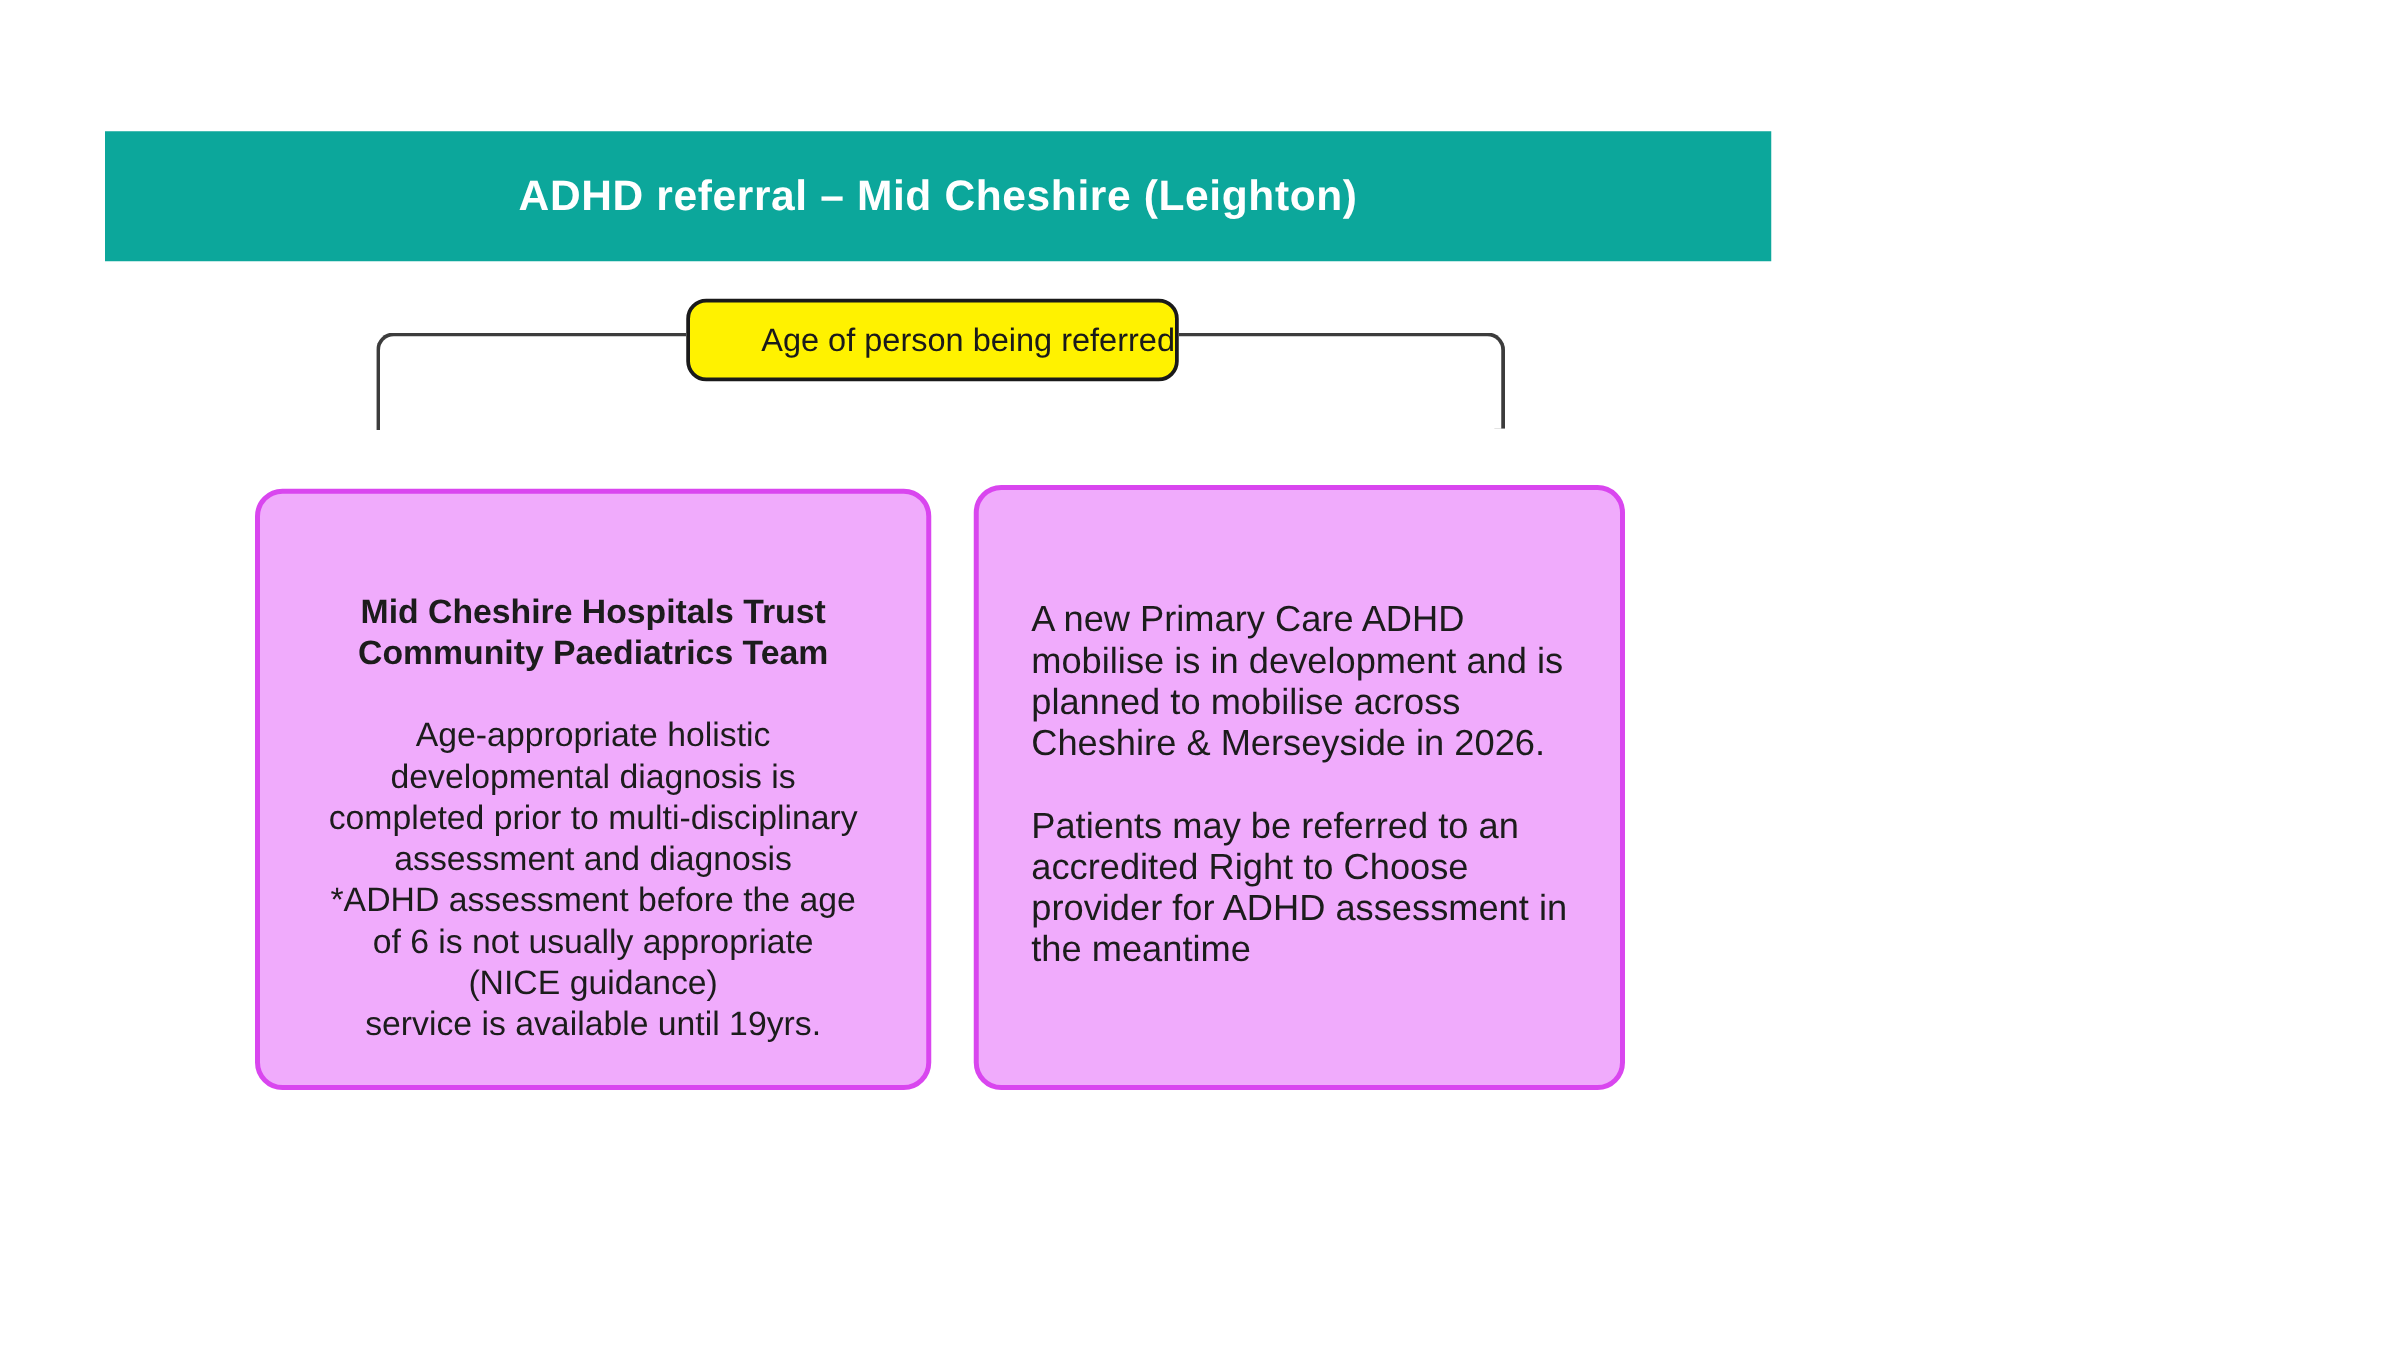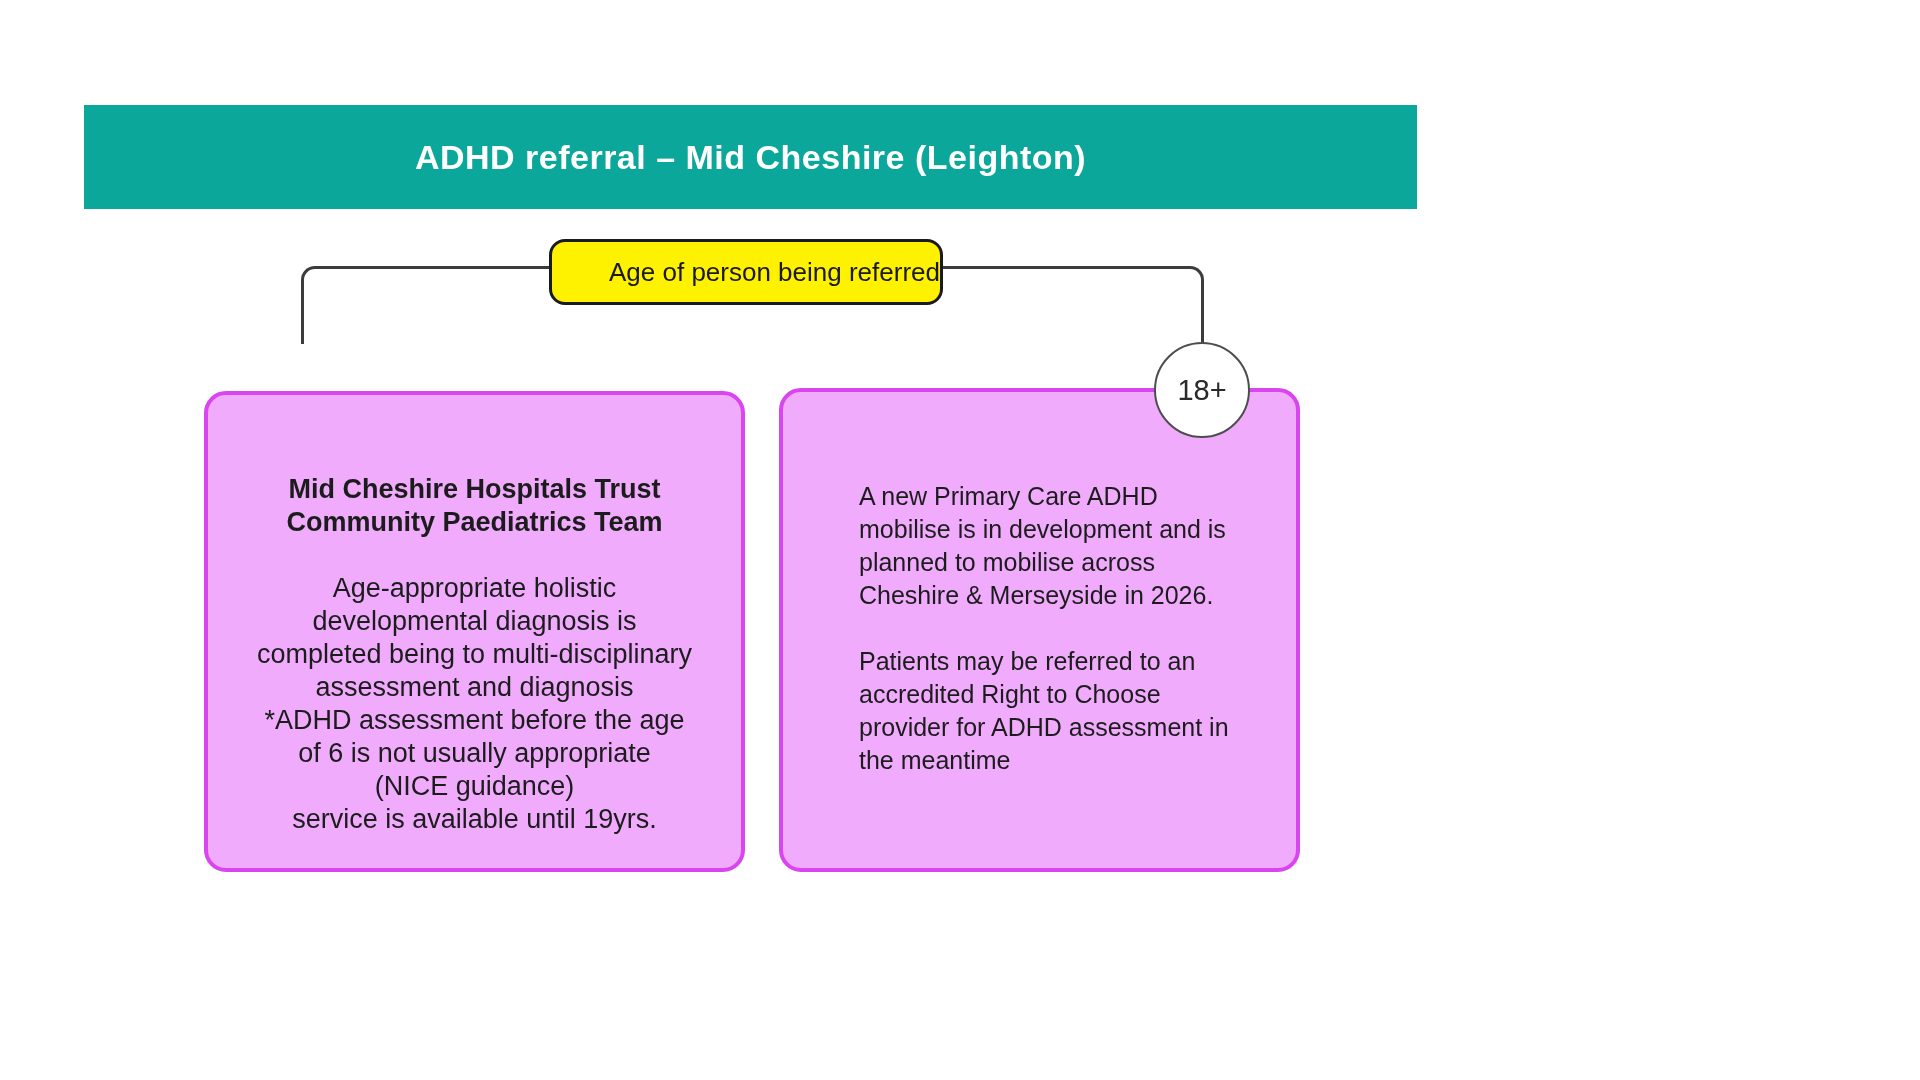--- a/index.html
+++ b/index.html
@@ -69,23 +69,23 @@
   .box-left .content {
     padding-top: 78px;
     text-align: center;
     font-size: 27px; line-height: 33px; color: #1c1c1c;
   }
   .box-left .content .line { white-space: nowrap; }
   .heading-line { font-weight: bold; }
   .spacer { height: 33px; }
 
   .box-right .content {
-    padding: 88px 40px 0 76px;
+    padding: 88px 40px 0 42px;
     text-align: left;
-    font-size: 25px; line-height: 33px; color: #1c1c1c;
+    font-size: 29px; line-height: 33px; color: #1c1c1c;
   }
   .box-right .content .line { white-space: nowrap; }
 </style>
 </head>
 <body>
 
 <div class="canvas">
 
   <div class="banner">
     <div class="banner-title">ADHD referral – Mid Cheshire (Leighton)</div>
@@ -98,21 +98,21 @@
     <span>Age of person being referred</span>
   </div>
 
   <div class="branch-box box-left">
     <div class="content">
       <div class="line heading-line">Mid Cheshire Hospitals Trust</div>
       <div class="line heading-line">Community Paediatrics Team</div>
       <div class="spacer"></div>
       <div class="line">Age-appropriate holistic</div>
       <div class="line">developmental diagnosis is</div>
-      <div class="line">completed being to multi-disciplinary</div>
+      <div class="line">completed prior to multi-disciplinary</div>
       <div class="line">assessment and diagnosis</div>
       <div class="line">*ADHD assessment before the age</div>
       <div class="line">of 6 is not usually appropriate</div>
       <div class="line">(NICE guidance)</div>
       <div class="line">service is available until 19yrs.</div>
     </div>
   </div>
 
   <div class="branch-box box-right">
     <div class="content">
@@ -121,17 +121,14 @@
       <div class="line">planned to mobilise across</div>
       <div class="line">Cheshire &amp; Merseyside in 2026.</div>
       <div class="spacer"></div>
       <div class="line">Patients may be referred to an</div>
       <div class="line">accredited Right to Choose</div>
       <div class="line">provider for ADHD assessment in</div>
       <div class="line">the meantime</div>
     </div>
   </div>
 
-  <div class="age-circle circle-right">
-    <span>18+</span>
-  </div>
 
 </div>
 
 </body></html>

